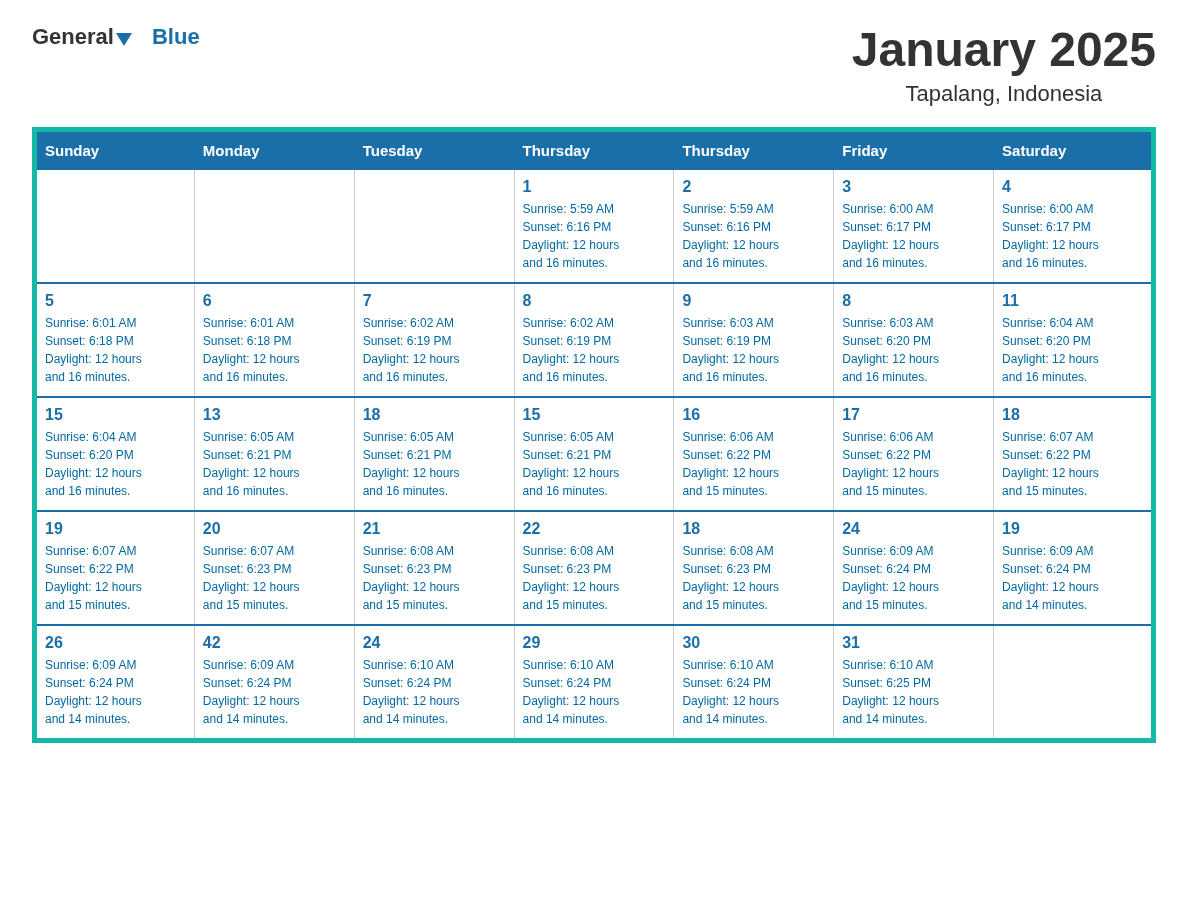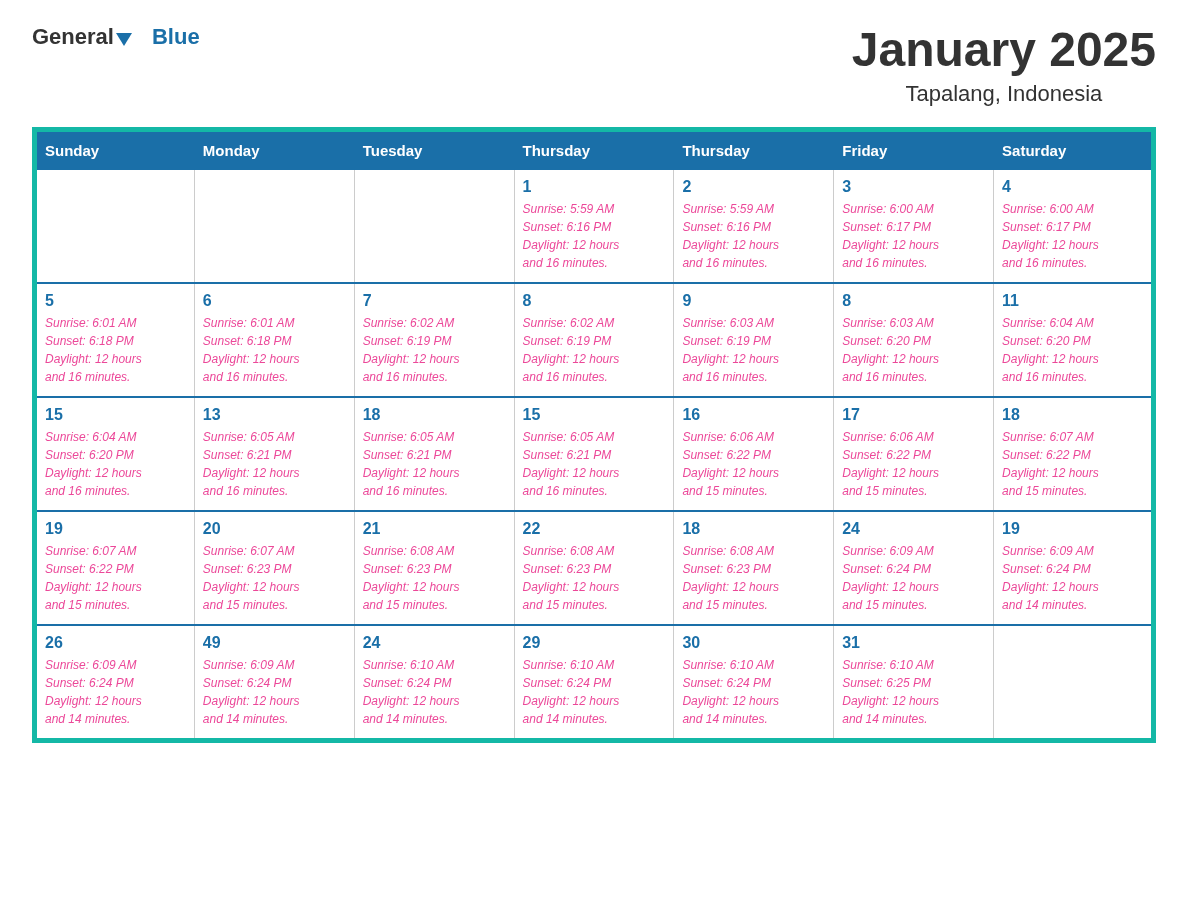--- a/index.html
+++ b/index.html
@@ -54,23 +54,22 @@
     }
     .day-number {
       font-size: 16px;
       font-weight: bold;
       color: #1a6fa8;
       display: block;
       margin-bottom: 4px;
     }
     .day-info {
       font-size: 12px;
-      color: #ec4899;
+      color: #0369a1;
       line-height: 1.5;
-      font-style: italic;
     }
     .empty-cell {
       background: #fff;
     }
     .calendar tbody tr:not(:last-child) td {
       border-bottom: 2px solid #1a6fa8;
     }
     .logo-wrapper {
       display: flex;
       flex-direction: row;
@@ -316,21 +315,21 @@
       </tr>
       <tr>
         <td>
           <span class="day-number">26</span>
           <div class="day-info" style="white-space: pre-line;">Sunrise: 6:09 AM
 Sunset: 6:24 PM
 Daylight: 12 hours
 and 14 minutes.</div>
         </td>
         <td>
-          <span class="day-number">49</span>
+          <span class="day-number">42</span>
           <div class="day-info" style="white-space: pre-line;">Sunrise: 6:09 AM
 Sunset: 6:24 PM
 Daylight: 12 hours
 and 14 minutes.</div>
         </td>
         <td>
           <span class="day-number">24</span>
           <div class="day-info" style="white-space: pre-line;">Sunrise: 6:10 AM
 Sunset: 6:24 PM
 Daylight: 12 hours

